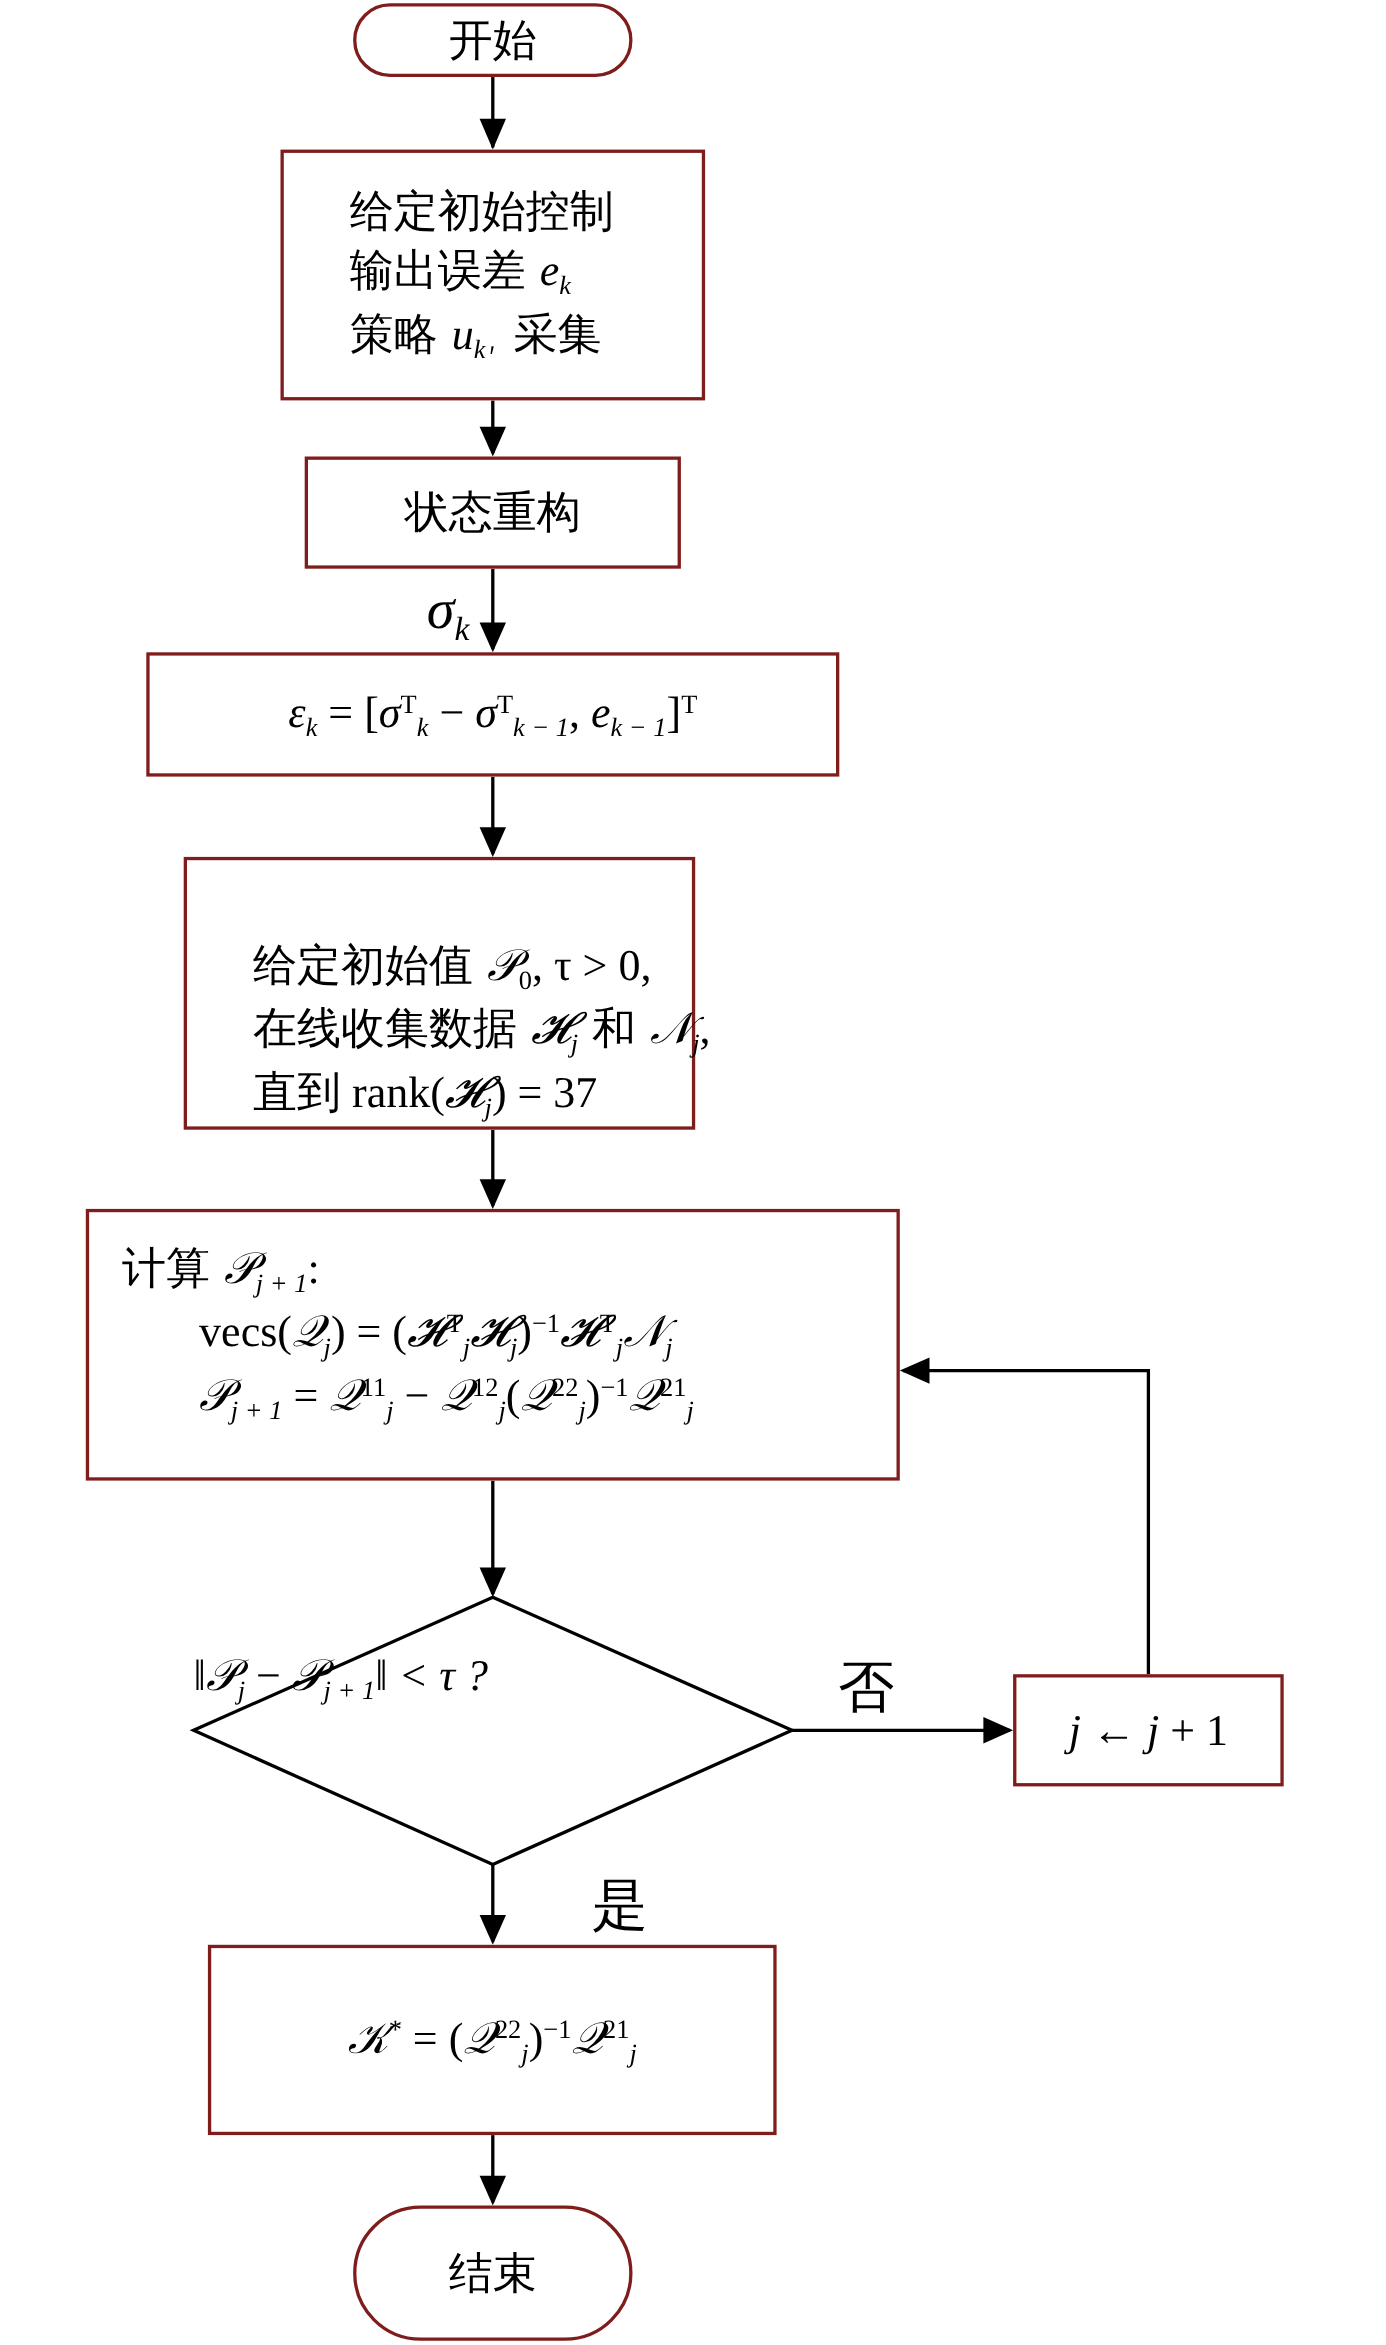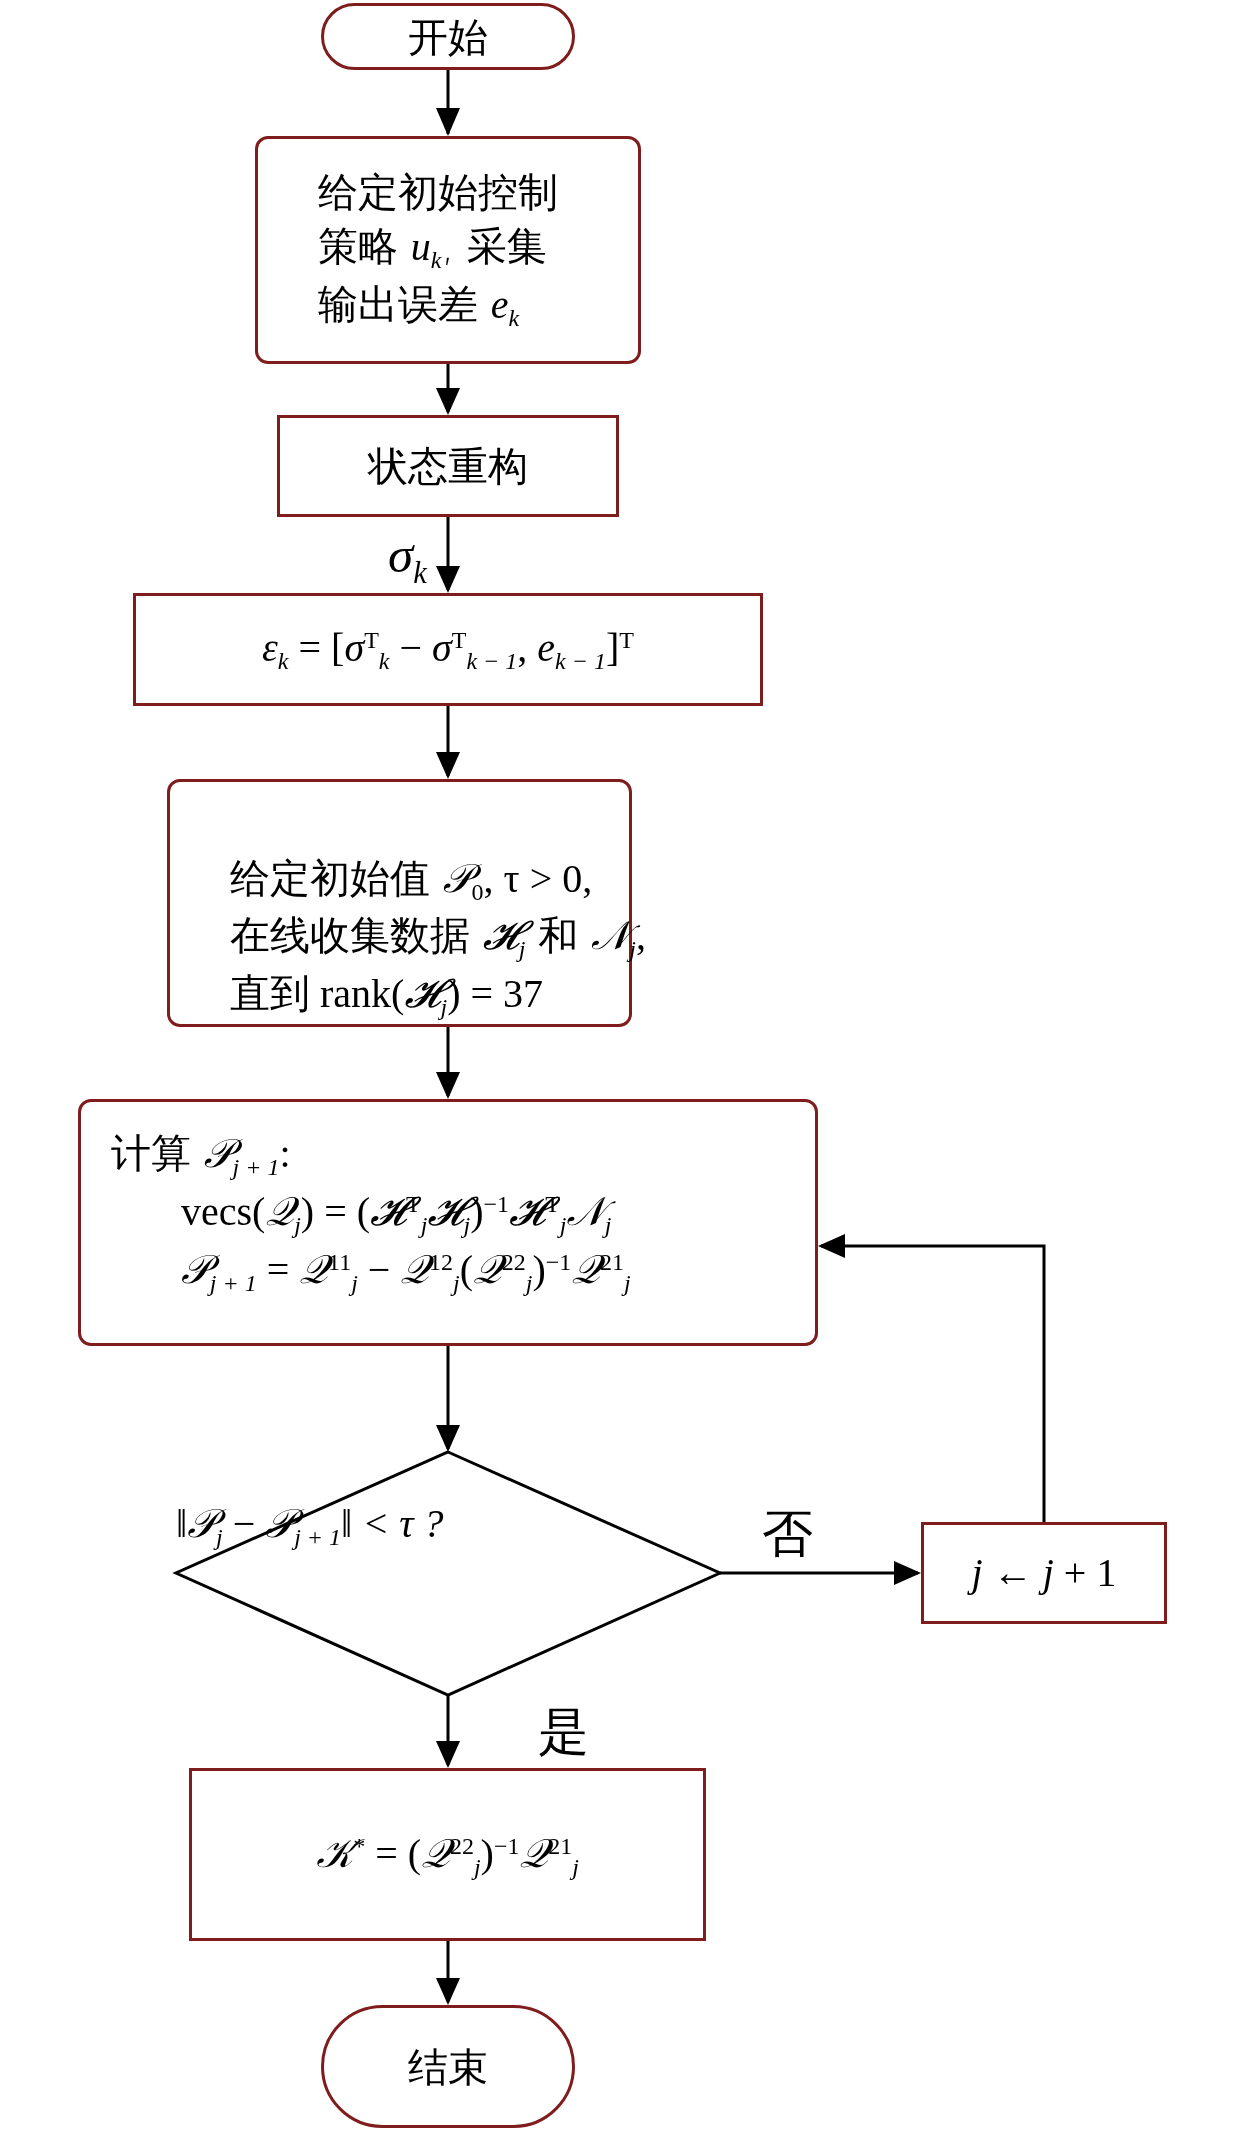--- a/index.html
+++ b/index.html
@@ -5,21 +5,21 @@
   html, body { margin:0; padding:0; background:#ffffff; }
   body { width:1260px; height:2132px; position:relative; overflow:hidden;
          font-family:"DejaVu Serif","Liberation Serif",serif; color:#000; }
   svg.lines { position:absolute; left:0; top:0; width:1260px; height:2132px; }
   .node { position:absolute; box-sizing:border-box; border:3px solid #7f1d1d; background:#fff;
           display:flex; align-items:center; justify-content:center; }
   .terminal { border-radius:34px; }
   .terminal.big { border-radius:62px; }
   .cjk { font-family:"DejaVu Sans","Liberation Sans",sans-serif; font-weight:300; }
   .txt { font-size:40px; line-height:1.35; }
-  .left { justify-content:flex-start;border-radius:13px; }
+  .left { justify-content:flex-start; }
   .m { font-family:"Liberation Serif","DejaVu Serif",serif; font-style:italic; }
   .r { font-family:"Liberation Serif","DejaVu Serif",serif; font-style:normal; }
   .cal { font-family:"DejaVu Serif","Liberation Serif",serif; font-style:italic; }
   sub, sup { font-size:0.6em; font-family:"Liberation Serif","DejaVu Serif",serif; }
   sub { vertical-align:-0.35em; font-style:italic; }
   sup { vertical-align:0.55em; }
   .lbl { position:absolute; font-size:51px; }
   .line { display:block; white-space:nowrap; }
   .diamond-text { position:absolute; left:176px; top:1404px; width:544px; height:243px;
                   display:flex; align-items:center; font-size:40px; }
@@ -58,22 +58,22 @@
   </g>
 </svg>
 
 <div class="node terminal cjk txt" style="left:321px;top:3px;width:254px;height:67px;">
   <span>开始</span>
 </div>
 
 <div class="node txt left" style="left:255px;top:136px;width:386px;height:228px;padding-left:60px;">
   <div>
     <span class="line cjk">给定初始控制</span>
+    <span class="line"><span class="cjk">输出误差</span> <span class="m">e</span><sub>k</sub></span>
     <span class="line"><span class="cjk">策略</span> <span class="m">u</span><sub>k</sub><span class="cjk">, 采集</span></span>
-    <span class="line"><span class="cjk">输出误差</span> <span class="m">e</span><sub>k</sub></span>
   </div>
 </div>
 
 <div class="node cjk txt" style="left:277px;top:415px;width:342px;height:102px;">
   <span>状态重构</span>
 </div>
 
 <div class="lbl" style="left:388px;top:525px;">
   <span class="m">σ</span><sub>k</sub>
 </div>

